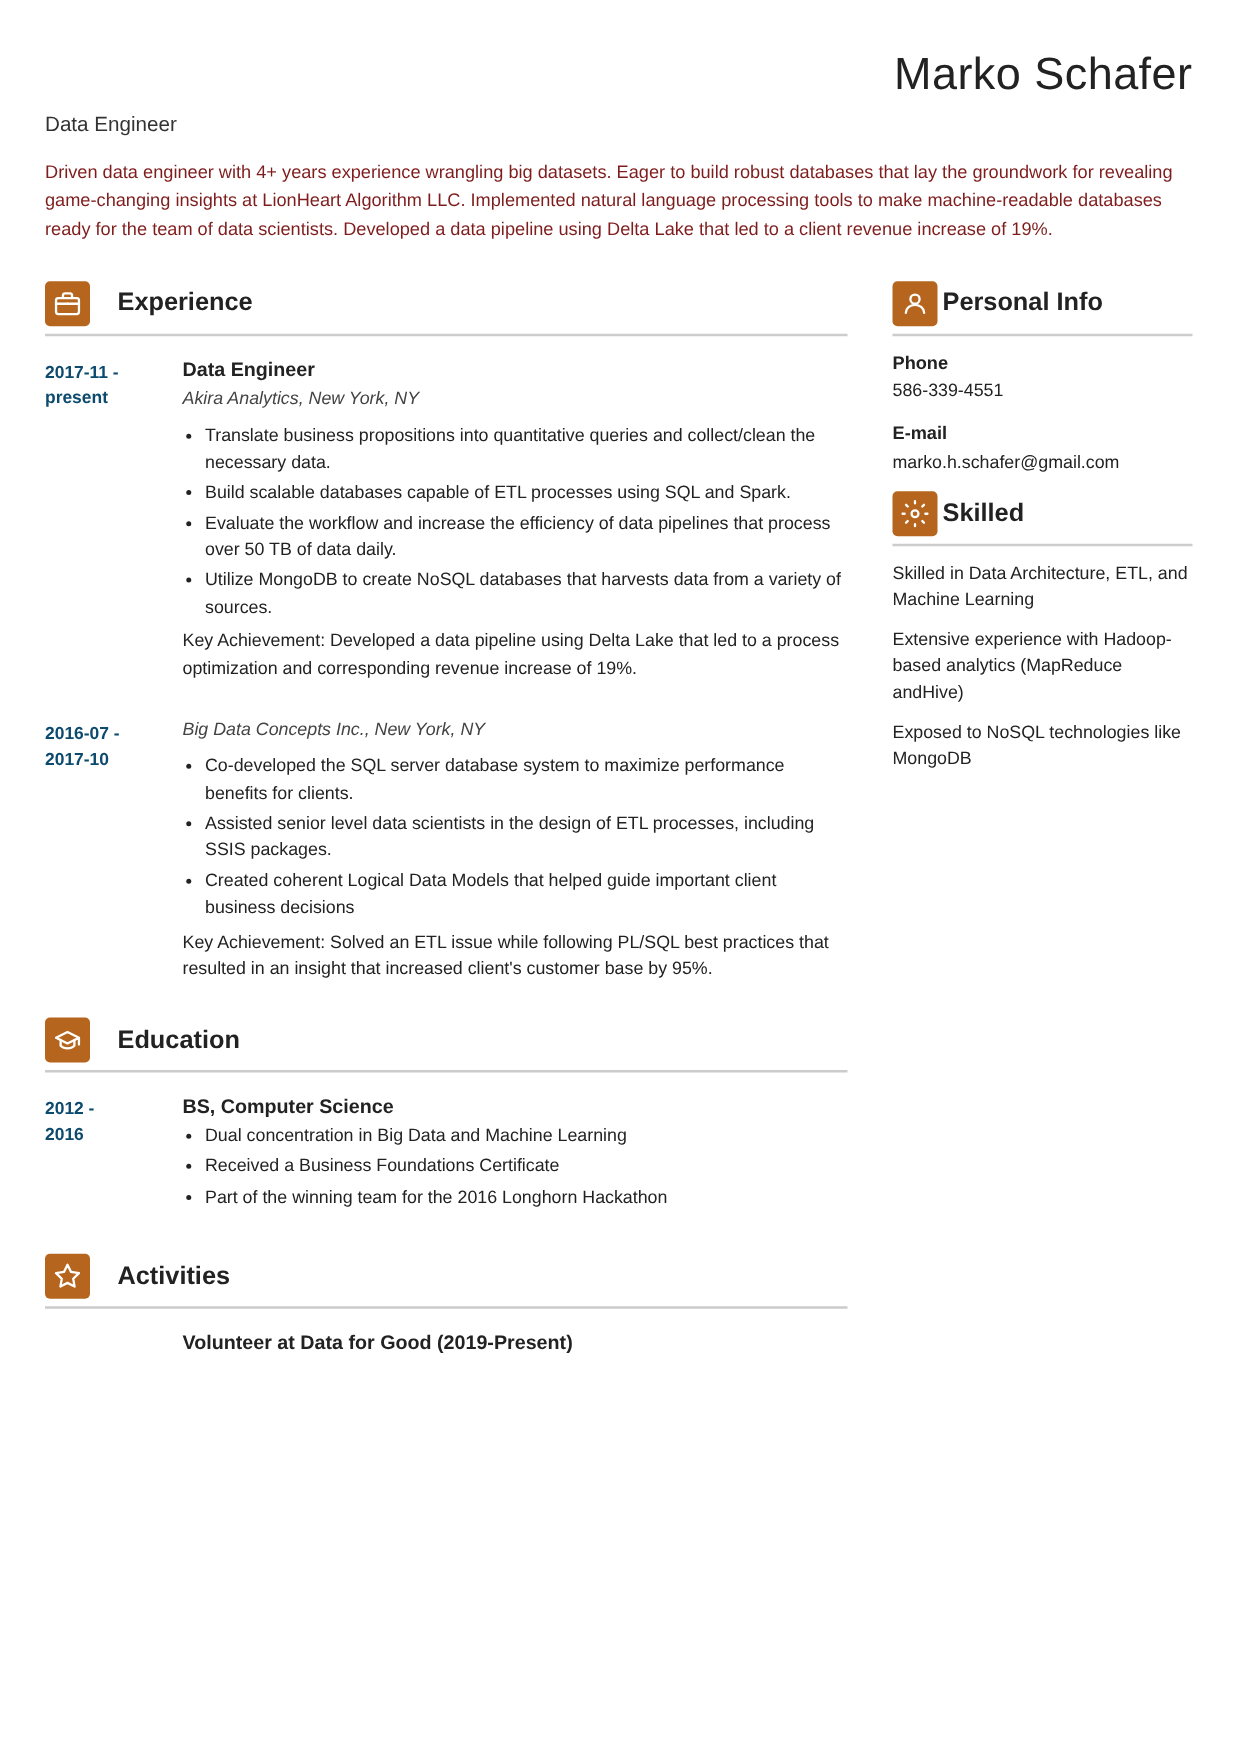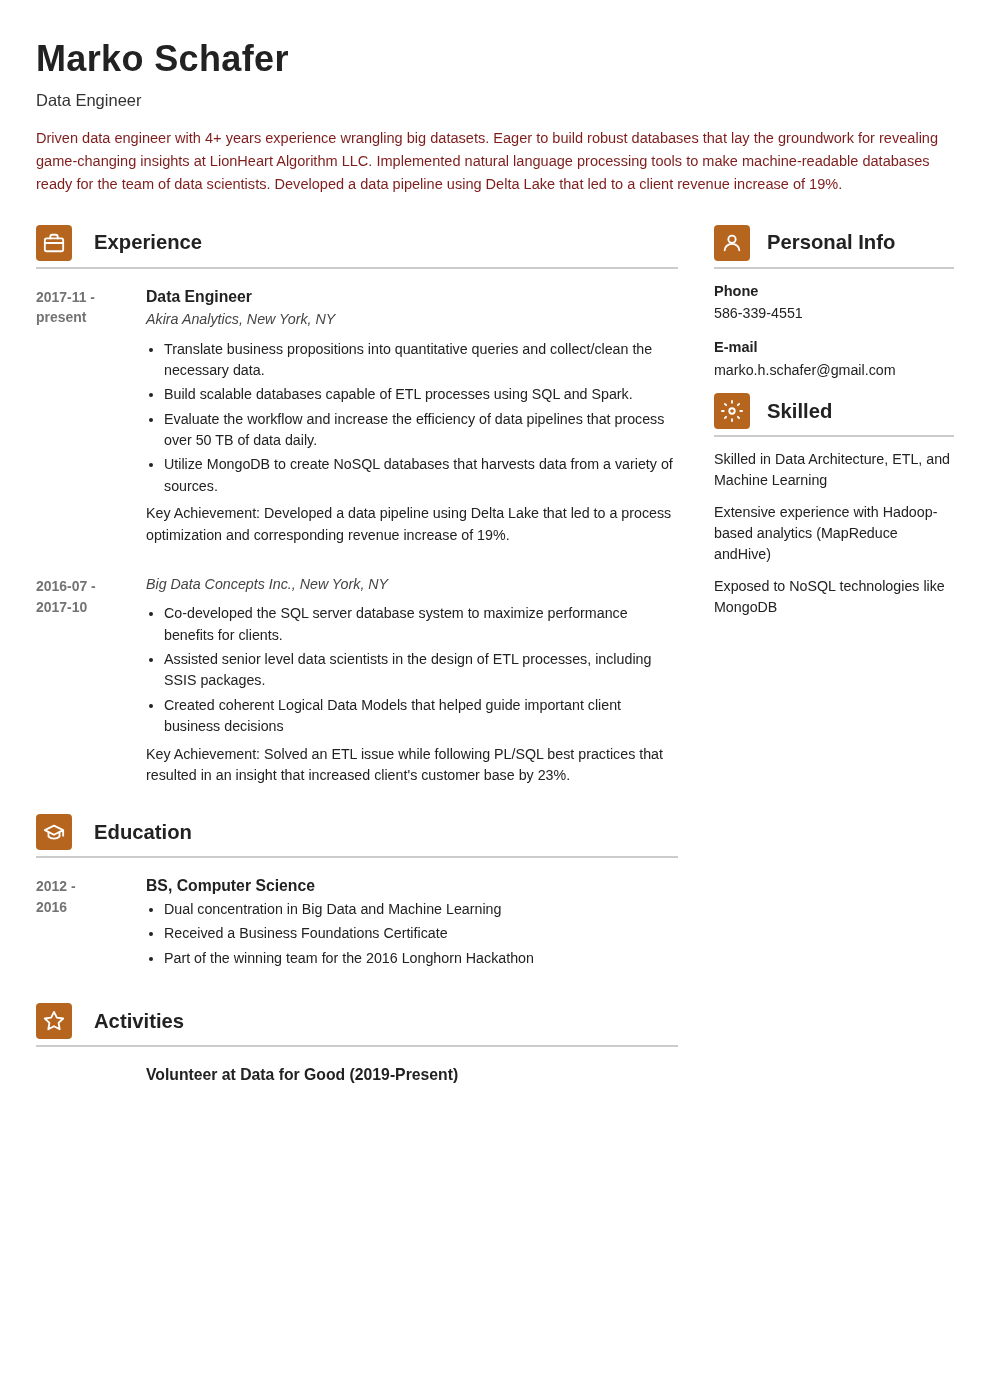--- a/index.html
+++ b/index.html
@@ -7,23 +7,24 @@
       font-family: Arial, sans-serif;
       background: #fff;
       color: #222;
       font-size: 15px;
       line-height: 1.5;
       padding: 32px 36px;
       max-width: 990px;
     }
     h1 {
       font-size: 2.4em;
-      font-weight: 700;
+      font-weight: 400;
       letter-spacing: 0.01em;
       margin-bottom: 2px;
+      text-align: right;
     }
     .subtitle {
       font-size: 1.1em;
       color: #333;
       margin-bottom: 14px;
     }
     .summary {
       font-size: 0.97em;
       color: #7f1d1d;
       margin-bottom: 28px;
@@ -70,21 +71,21 @@
     .experience-entry, .education-entry {
       display: flex;
       gap: 0;
       margin-bottom: 28px;
     }
     .entry-dates {
       width: 110px;
       flex-shrink: 0;
       font-weight: 700;
       font-size: 0.93em;
-      color: #737373;
+      color: #0c4a6e;
       padding-top: 2px;
       line-height: 1.5;
     }
     .entry-content {
       flex: 1;
       min-width: 0;
     }
     .entry-title {
       font-size: 1.05em;
       font-weight: 800;
@@ -111,21 +112,21 @@
       color: #222;
       margin-top: 4px;
     }
     .key-achievement strong {
       font-weight: 400;
     }
     
     .right-section-header {
       display: flex;
       align-items: center;
-      gap: 17px;
+      gap: 4px;
       margin-bottom: 4px;
     }
     .right-section-header .icon-box {
       width: 36px;
       height: 36px;
       background: #b5651d;
       border-radius: 4px;
       display: flex;
       align-items: center;
       justify-content: center;
@@ -226,21 +227,21 @@
 2017-10</span>
       </div>
       <div class="entry-content">
         <div class="entry-company">Big Data Concepts Inc., New York, NY</div>
         <ul class="entry-bullets">
           <li>Co-developed the SQL server database system to maximize performance benefits for clients.</li>
           <li>Assisted senior level data scientists in the design of ETL processes, including SSIS packages.</li>
           <li>Created coherent Logical Data Models that helped guide important client business decisions</li>
         </ul>
         <div class="key-achievement">
-          <strong>Key Achievement:</strong> <span>Solved an ETL issue while following PL/SQL best practices that resulted in an insight that increased client's customer base by 23%.</span>
+          <strong>Key Achievement:</strong> <span>Solved an ETL issue while following PL/SQL best practices that resulted in an insight that increased client's customer base by 95%.</span>
         </div>
       </div>
     </div>
 
     <div class="section-header">
       <div class="icon-box">
 
         <svg width="22" height="22" viewBox="0 0 24 24" fill="none" stroke="white" stroke-width="2" stroke-linecap="round" stroke-linejoin="round">
           <path d="M22 10v6M2 10l10-5 10 5-10 5z"></path>
           <path d="M6 12v5c3 3 9 3 12 0v-5"></path>

